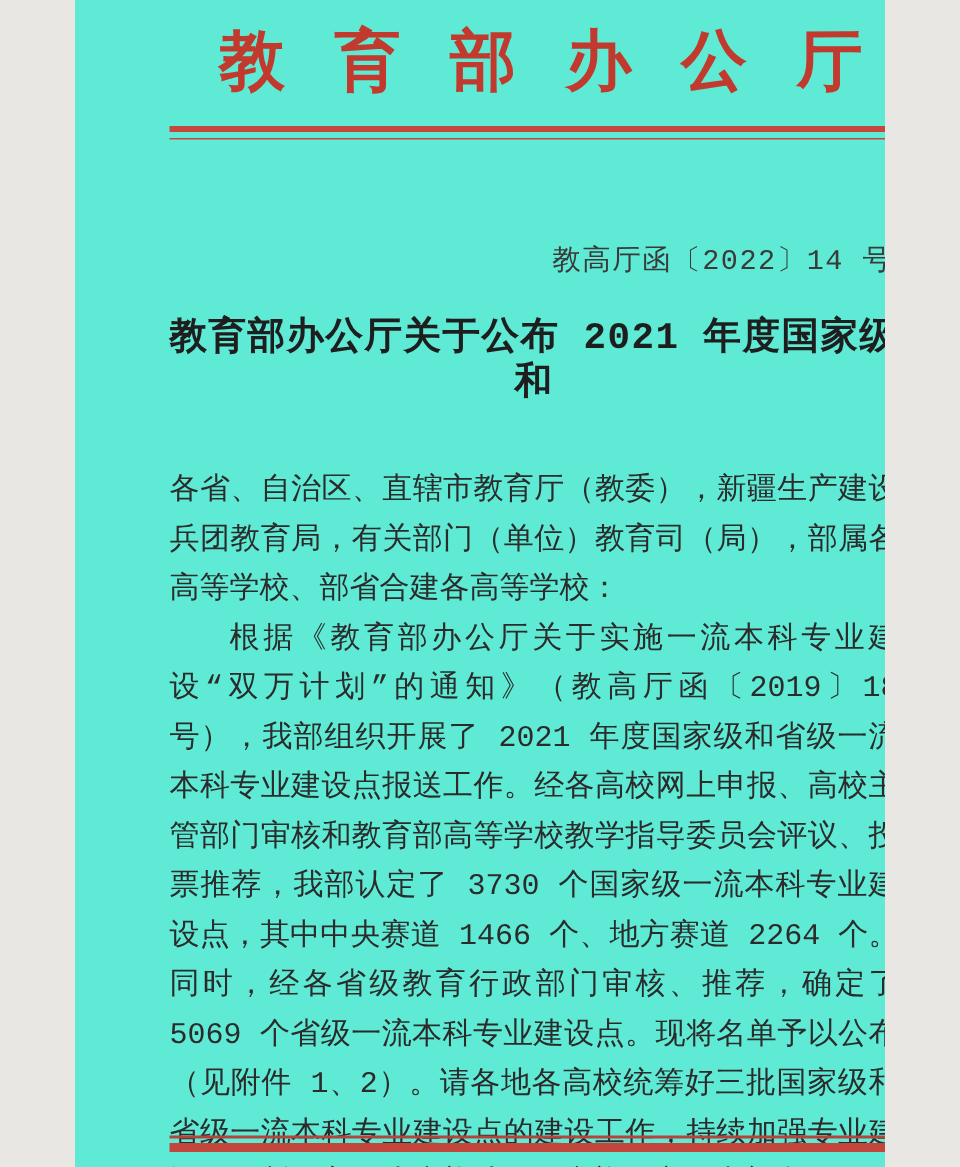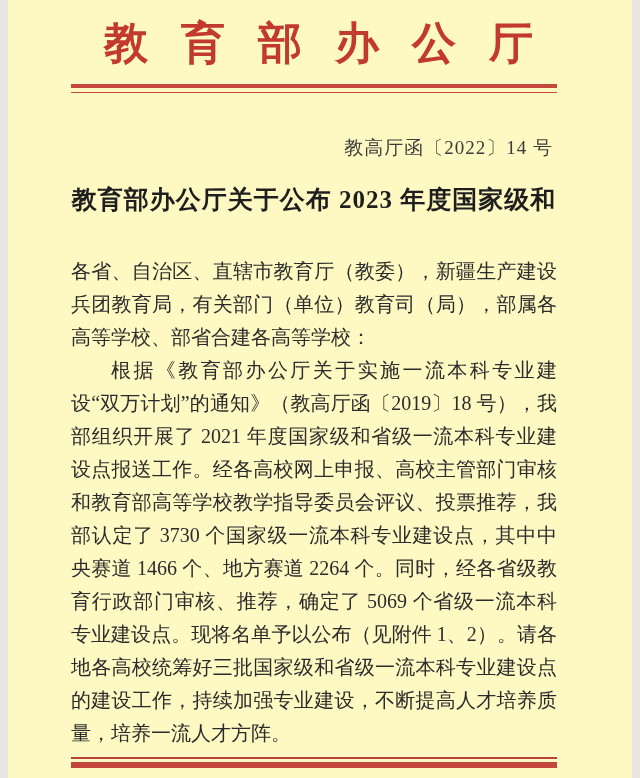--- a/index.html
+++ b/index.html
@@ -1,24 +1,24 @@
 <!DOCTYPE html>
 <html><head>
 <meta charset="utf-8">
 <style>
   * { margin: 0; padding: 0; box-sizing: border-box; }
   html, body { background: #e9e7e4; }
   .page {
     position: relative;
-    width: 624px;
+    width: 540px;
     height: 778px;
     margin: 0 auto;
-    background: #fef9c3;
+    background: #5eead4;
     overflow: hidden;
-    font-family: Liberation Serif, serif;
+    font-family: Liberation Mono, monospace;
     color: #2b2b2b;
   }
   .photo-edge {
     position: absolute;
     top: 0; bottom: 0;
     left: 631px;
     width: 1px;
     background: #dcd9d4;
   }
   .doc {
@@ -36,21 +36,21 @@
     text-align: center;
     letter-spacing: 33px;
     text-indent: 33px;
     white-space: nowrap;
   }
   .sep-top { margin-top: 17px; }
   .sep-top .thick { height: 4px; background: #c4483e; }
   .sep-top .gap { height: 4px; }
   .sep-top .thin { height: 1px; background: #c4483e; }
   .doc-number {
-    margin-top: 43px;
+    margin-top: 69px;
     font-size: 19px;
     line-height: 24px;
     text-align: right;
     color: #3a3a3a;
     letter-spacing: 1px;
     padding-right: 4px;
   }
   .title {
     margin-top: 25px;
     font-size: 25px;
@@ -89,21 +89,21 @@
 
     <div class="sep-top">
       <div class="thick"></div>
       <div class="gap"></div>
       <div class="thin"></div>
     </div>
 
     <div class="doc-number">教高厅函〔2022〕14 号</div>
 
     <h1 class="title">
-      <span>教育部办公厅关于公布 2023 年度国家级和</span><br>
+      <span>教育部办公厅关于公布 2021 年度国家级和</span><br>
     </h1>
 
     <div class="body-text">
       <p class="recipients">各省、自治区、直辖市教育厅（教委），新疆生产建设兵团教育局，有关部门（单位）教育司（局），部属各高等学校、部省合建各高等学校：</p>
       <p class="para-indent">根据《教育部办公厅关于实施一流本科专业建设“双万计划”的通知》（教高厅函〔2019〕18 号），我部组织开展了 2021 年度国家级和省级一流本科专业建设点报送工作。经各高校网上申报、高校主管部门审核和教育部高等学校教学指导委员会评议、投票推荐，我部认定了 3730 个国家级一流本科专业建设点，其中中央赛道 1466 个、地方赛道 2264 个。同时，经各省级教育行政部门审核、推荐，确定了 5069 个省级一流本科专业建设点。现将名单予以公布（见附件 1、2）。请各地各高校统筹好三批国家级和省级一流本科专业建设点的建设工作，持续加强专业建设，不断提高人才培养质量，培养一流人才方阵。</p>
     </div>
 
   </div>
 
   <div class="sep-bottom">

